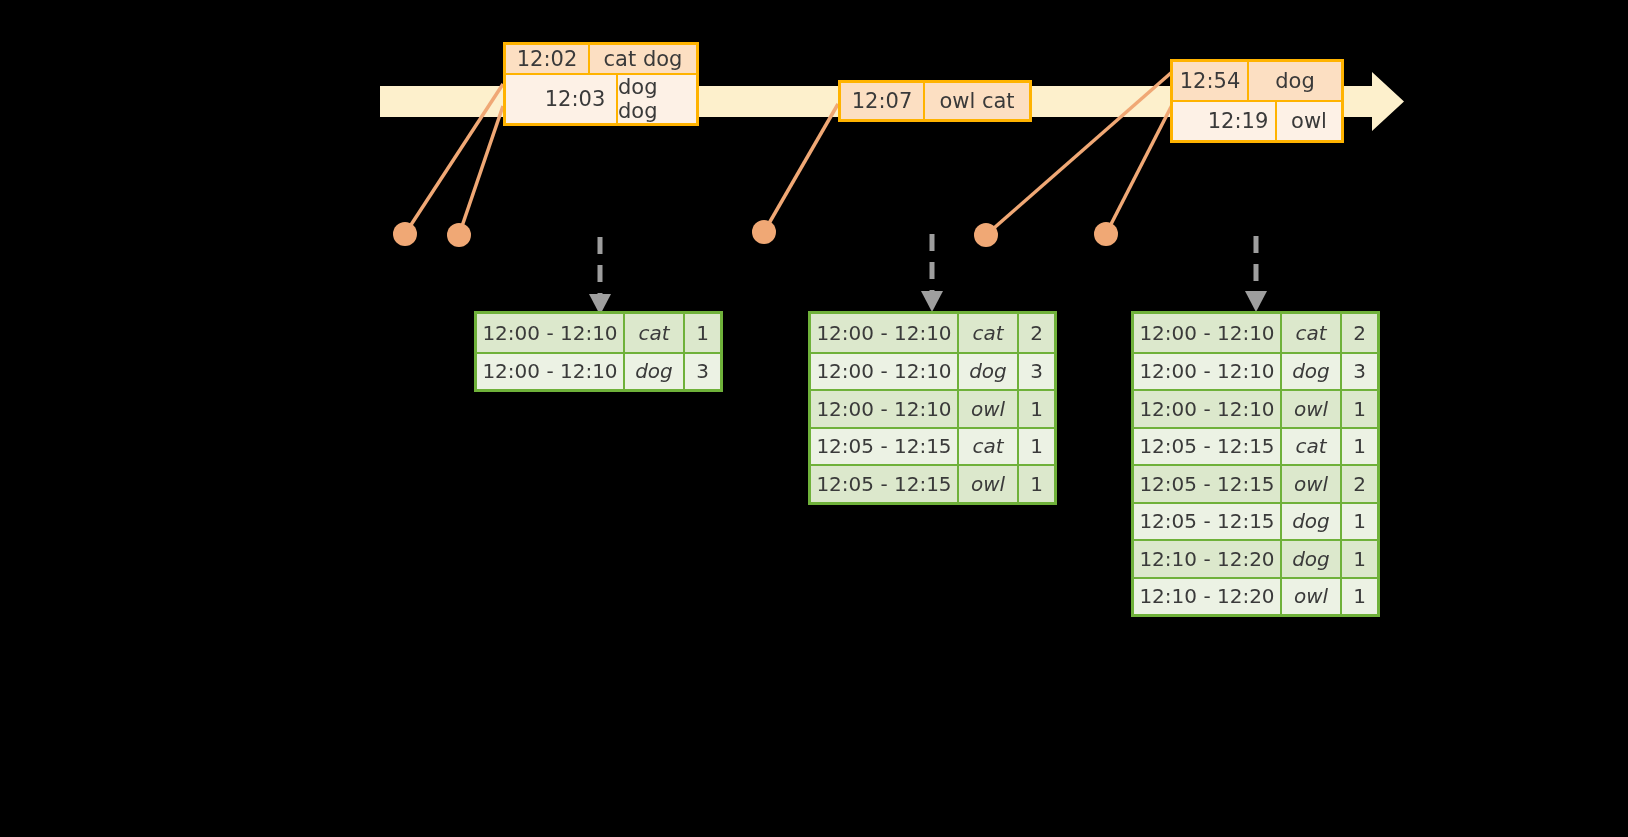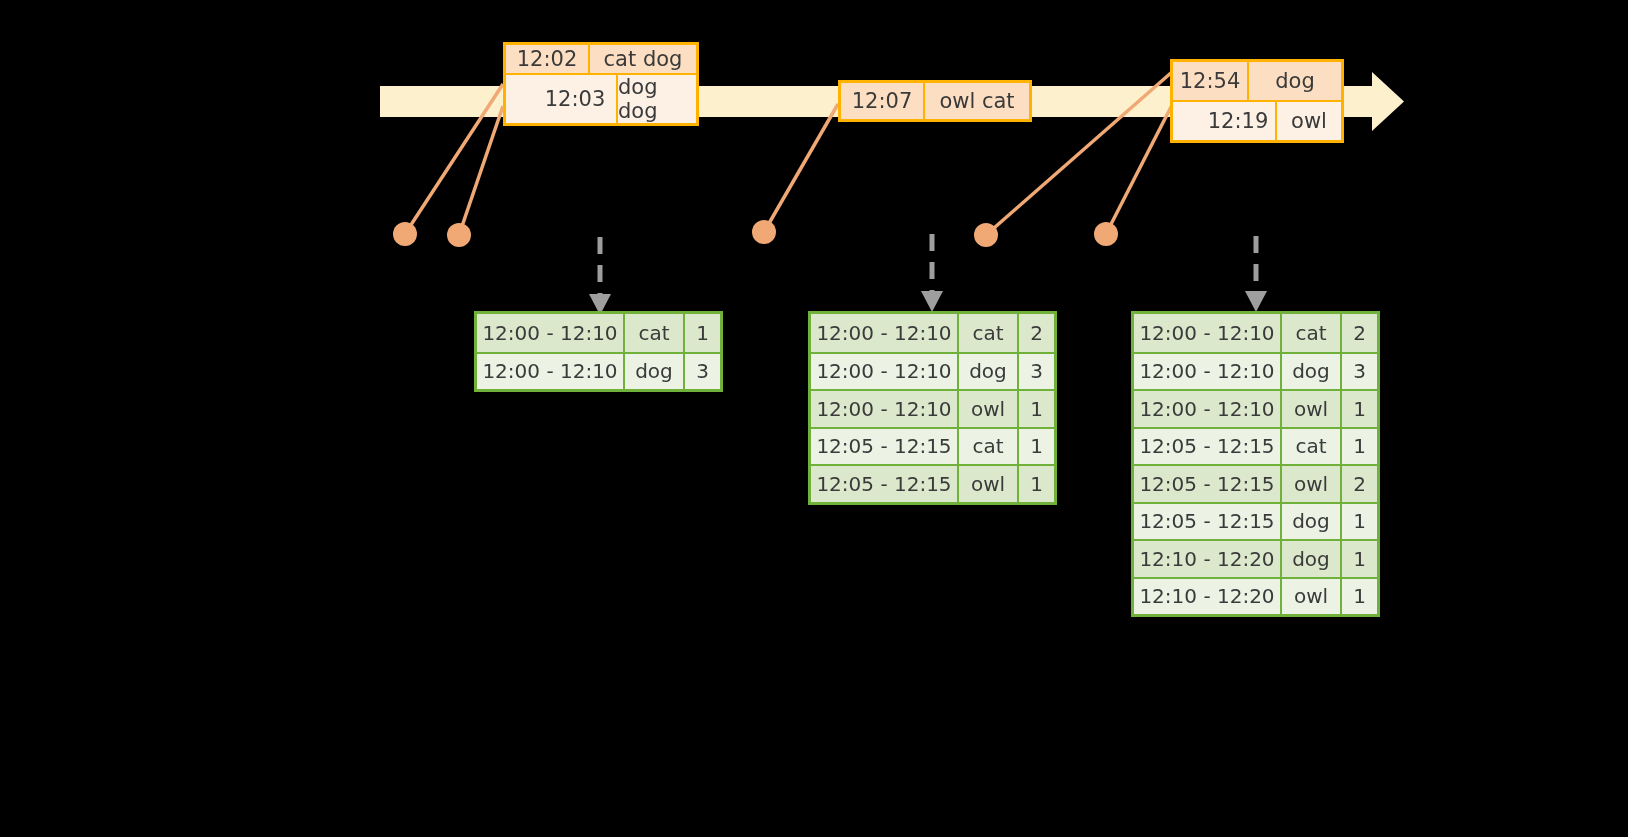--- a/index.html
+++ b/index.html
@@ -20,21 +20,21 @@
        box-sizing:border-box;border-left:2px solid #FFB300;color:#3a3a3a;font-size:21px;}
   .gtbl{position:absolute;z-index:3;border:3px solid #6FB13A;box-sizing:border-box;
         display:flex;flex-direction:column;background:#ECF2E4;}
   .gtbl .grow{display:flex;height:37.5px;box-sizing:border-box;}
   .gtbl .grow.even{background:#DCE8CC;}
   .gtbl .grow.odd{background:#ECF2E4;}
   .gtbl .grow+.grow{border-top:2px solid #6FB13A;}
   .gtbl .c-win{display:flex;align-items:center;justify-content:center;
         box-sizing:border-box;color:#3a3a3a;font-size:20px;white-space:nowrap;}
   .gtbl .c-key{display:flex;align-items:center;justify-content:center;
-        box-sizing:border-box;border-left:2px solid #6FB13A;color:#3a3a3a;font-size:20px;}
+        box-sizing:border-box;border-left:2px solid #6FB13A;color:#3a3a3a;font-size:20px;font-style:italic;}
   .gtbl .c-cnt{display:flex;align-items:center;justify-content:center;
         box-sizing:border-box;border-left:2px solid #6FB13A;color:#3a3a3a;font-size:20px;}
 </style>
 </head>
 <body>
 
 <div id="stage">
 
   <svg class="lay" id="svg-lines">
 

